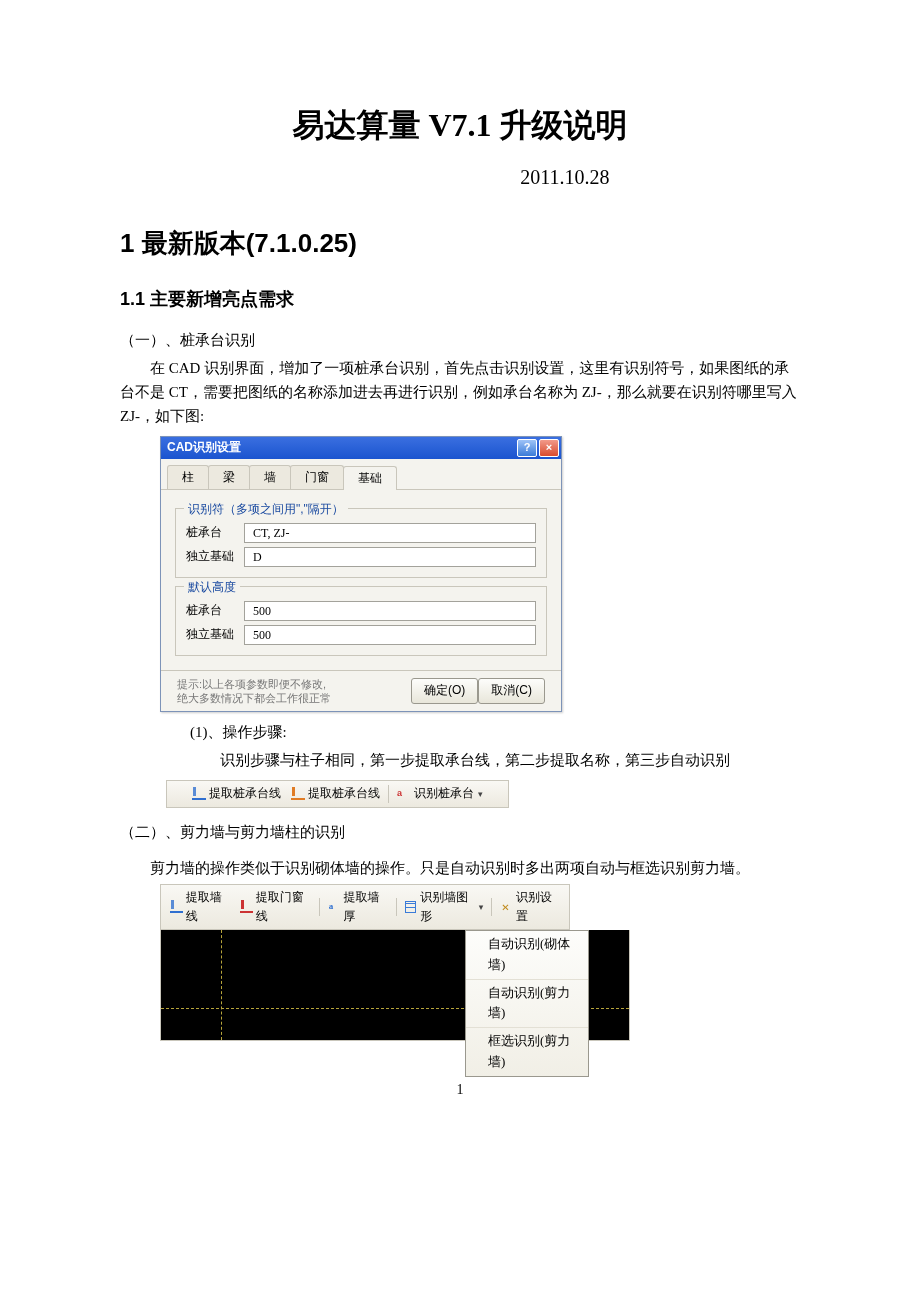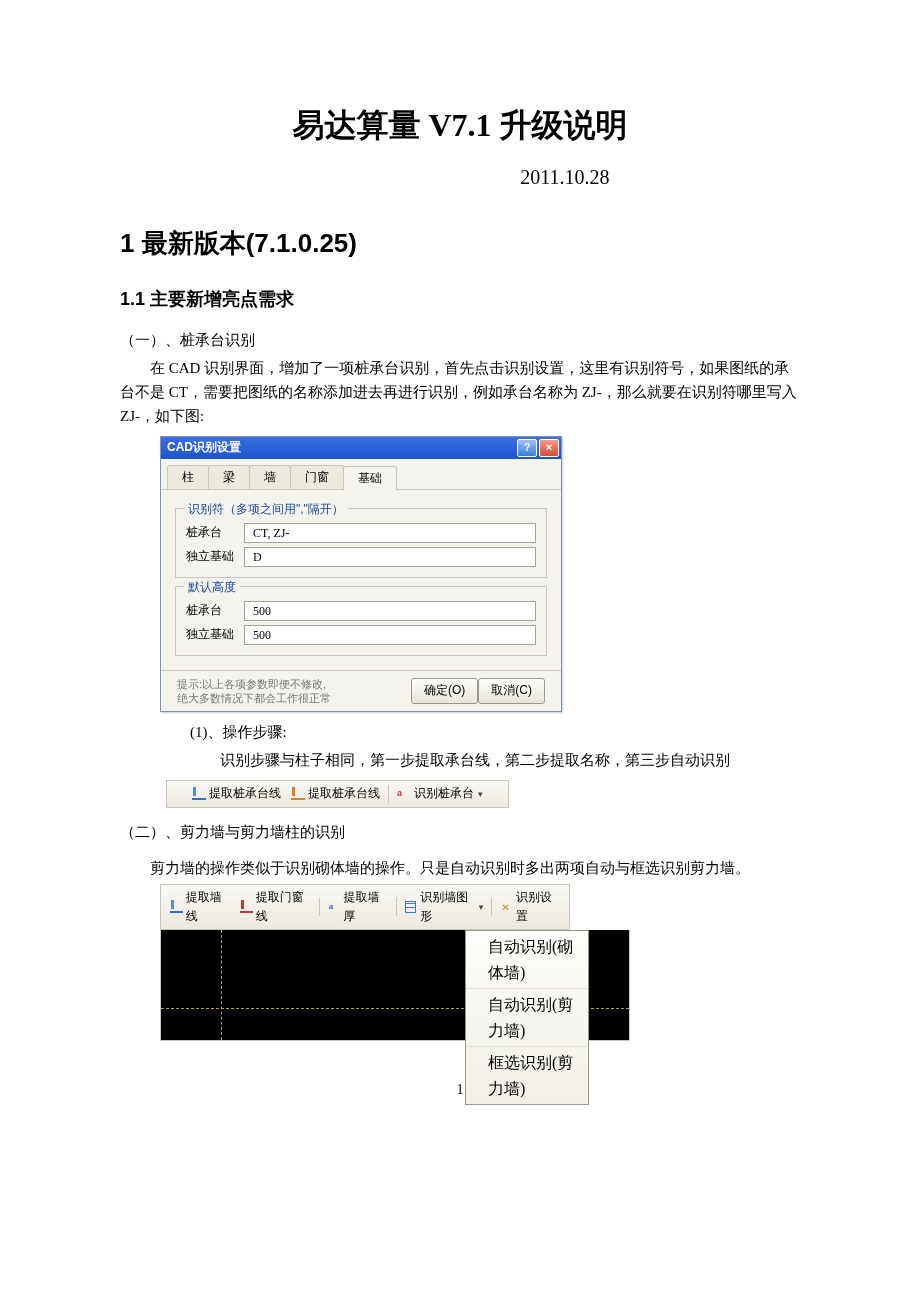--- a/index.html
+++ b/index.html
@@ -188,21 +188,21 @@
     height: 110px;
     position: relative;
     border: 1px solid #c9c6bb;
     border-top: none;
   }
   .dropdown-menu {
     position: absolute;
     right: 40px; top: 0;
     background: linear-gradient(#fdfdfb,#f1efe6);
     border: 1px solid #9a988e;
-    font-size: 16px;
+    font-size: 13px;
     width: 122px;
   }
   .dropdown-menu .mi {
     padding: 3px 10px 3px 22px;
     border-bottom: 1px solid #e3e0d5;
   }
   .dropdown-menu .mi:last-child { border-bottom: none; }
   .dashed-h { position:absolute; left:0; right:0; height:0; border-top:1px dashed #b7a43a; }
   .dashed-v { position:absolute; top:0; bottom:0; width:0; border-left:1px dashed #b7a43a; }
   .page-num { text-align:center; margin-top:38px; font-size:14px; font-family:"Times New Roman", serif;}

